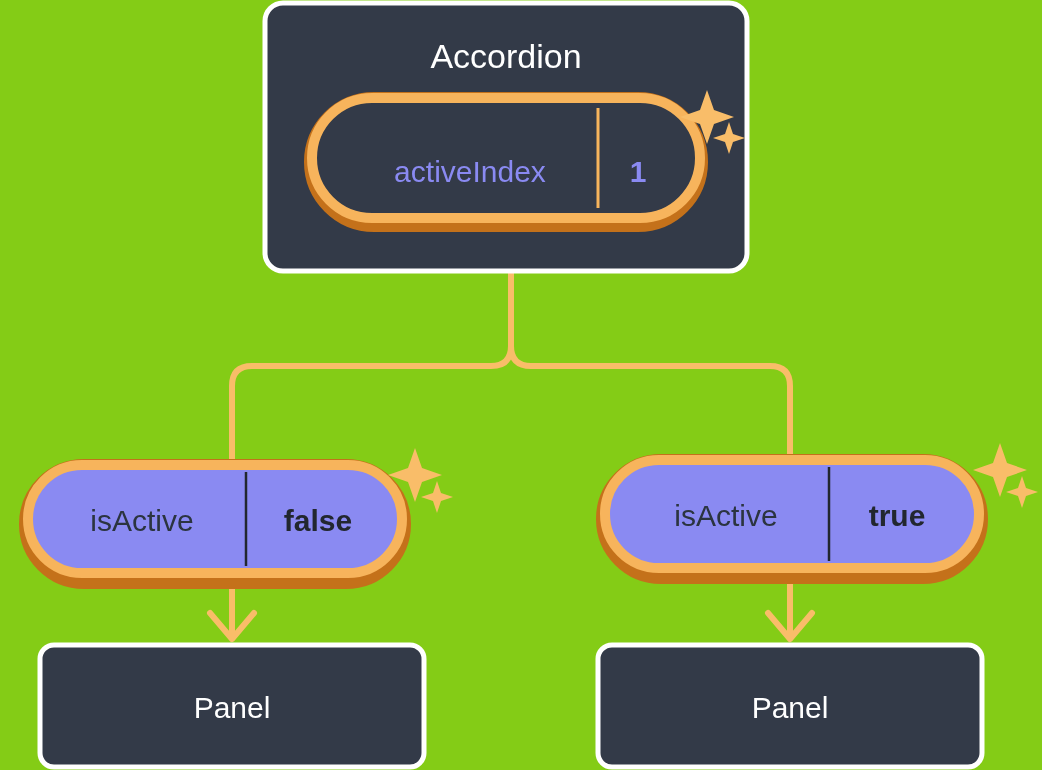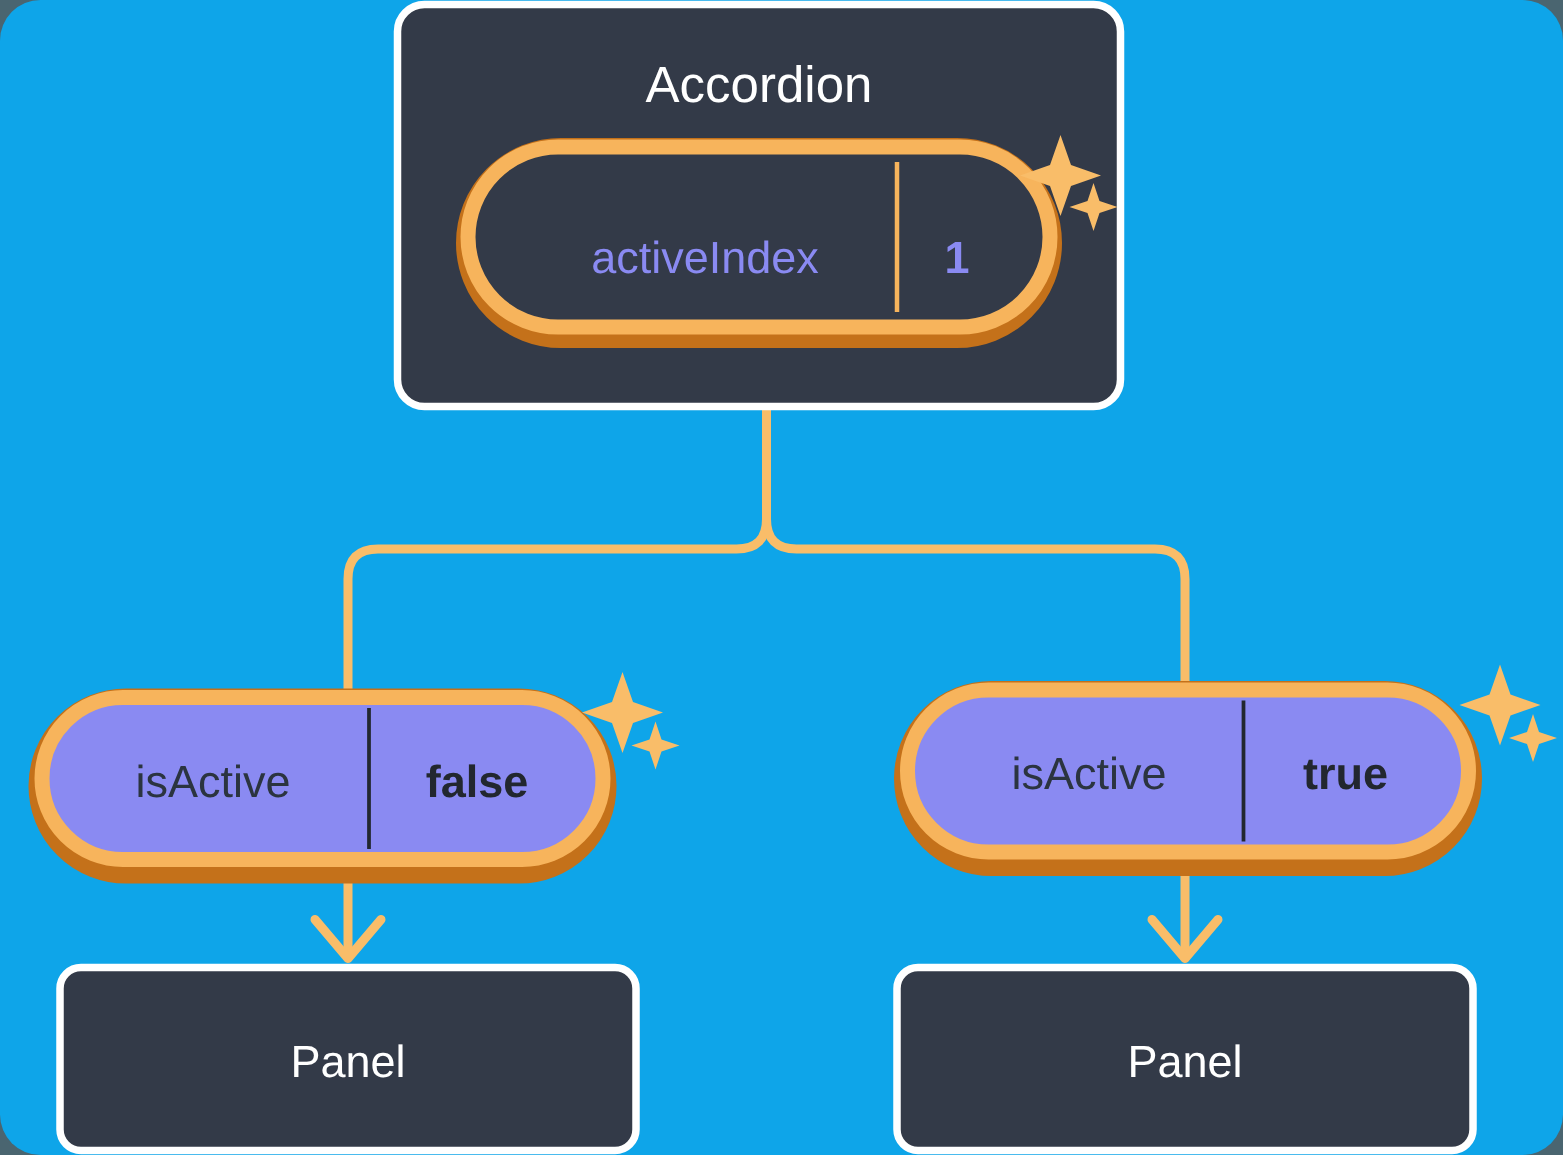--- a/index.html
+++ b/index.html
@@ -10,22 +10,21 @@
   body {
     width: 1042px;
     height: 770px;
     overflow: hidden;
     font-family: "Liberation Sans", sans-serif;
   }
   #diagram-root {
     position: relative;
     width: 1042px;
     height: 770px;
-    background: #0ea5e9;
-    border-radius: 27px;
+    background: #84cc16;
   }
   svg.layer {
     position: absolute;
     top: 0;
     left: 0;
     width: 1042px;
     height: 770px;
     display: block;
   }
   .node-text {

